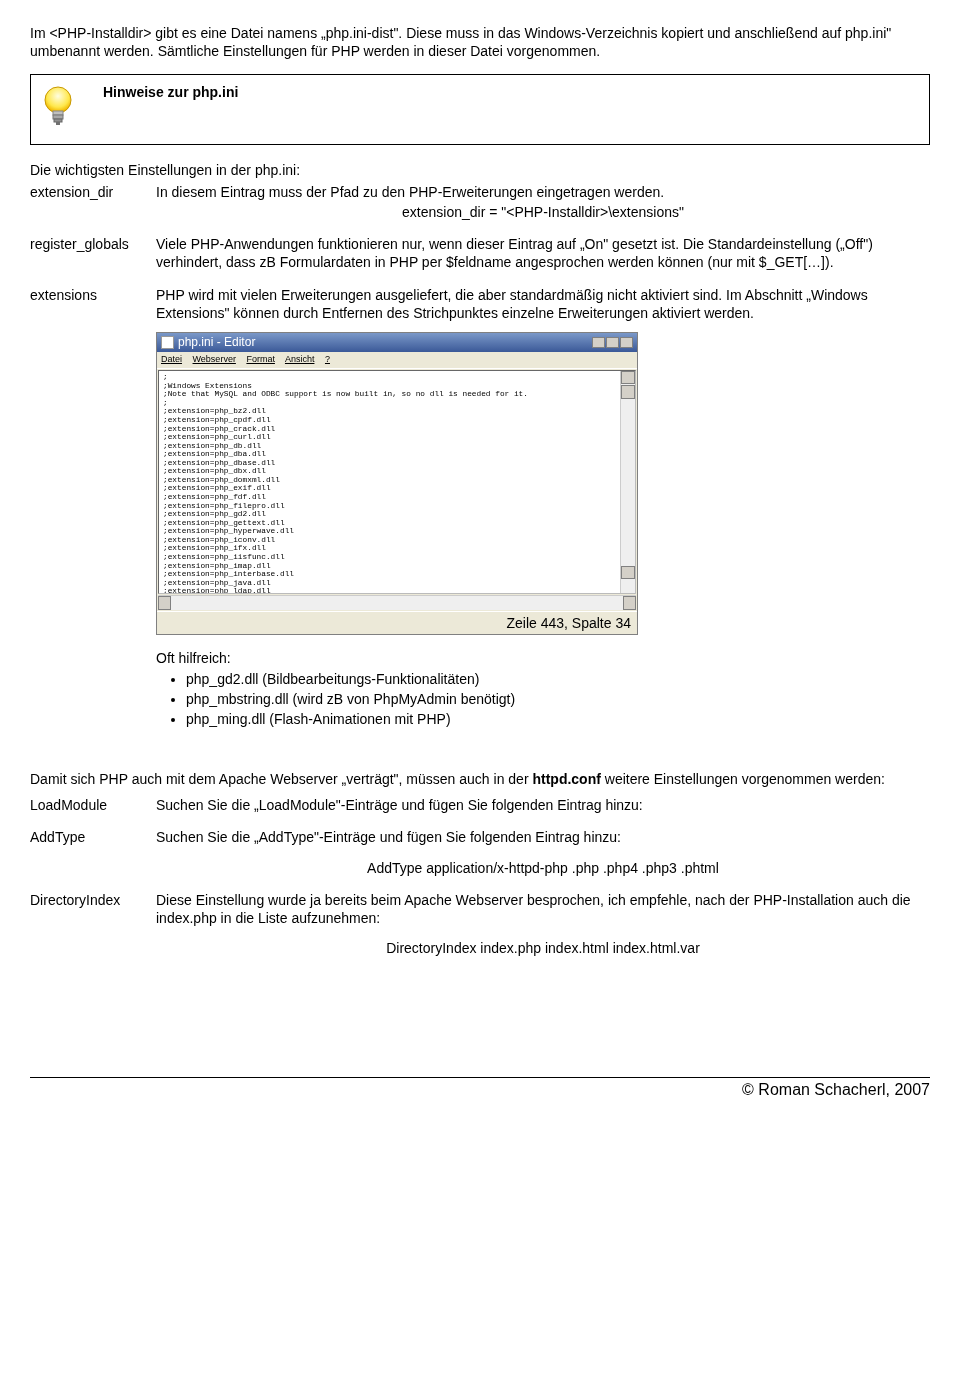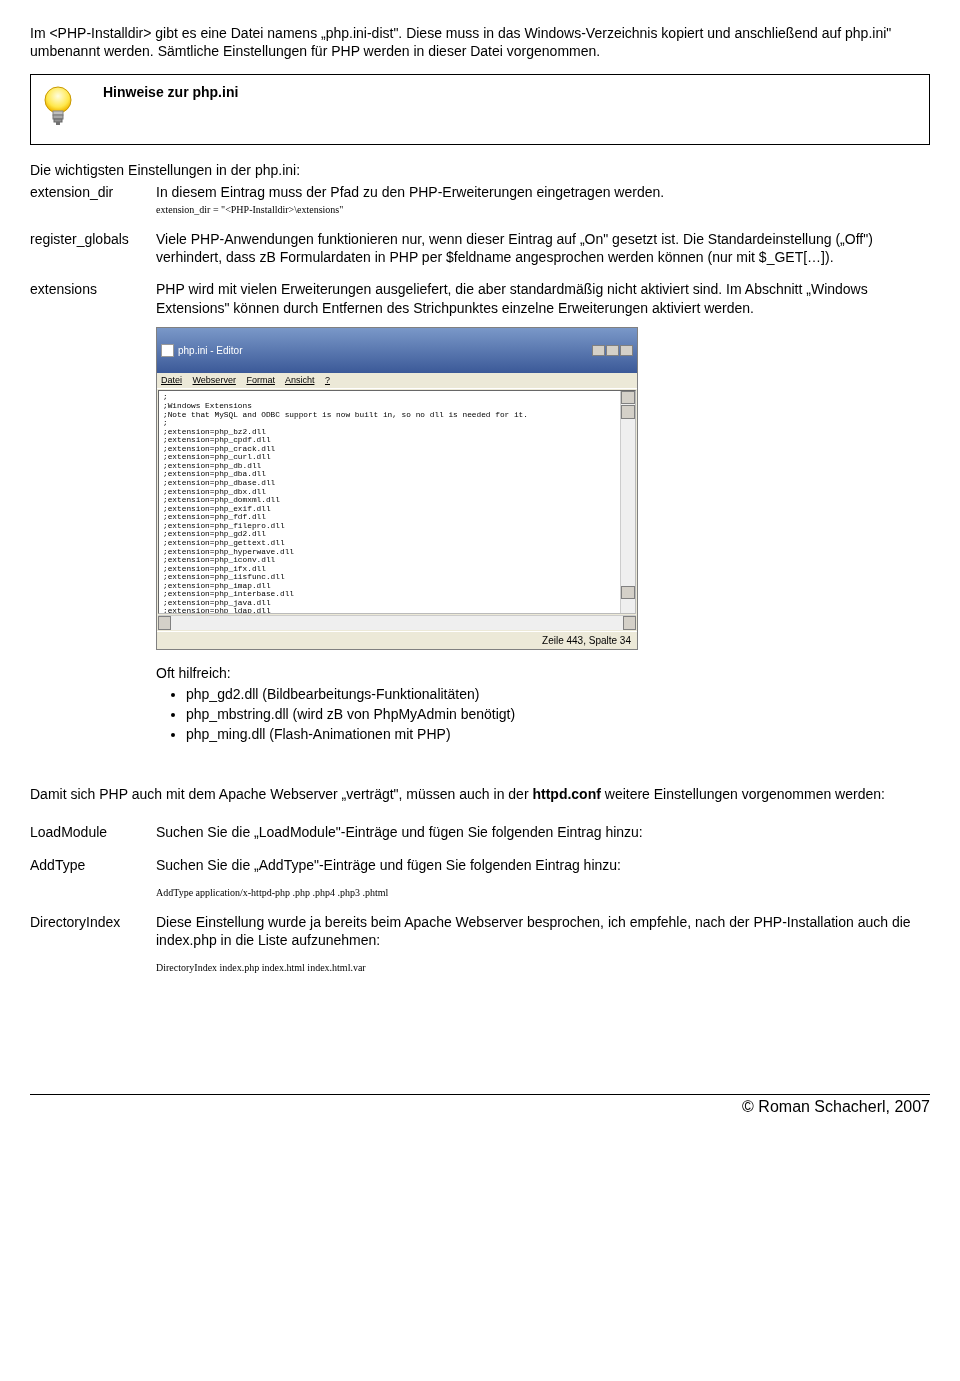--- a/index.html
+++ b/index.html
@@ -33,37 +33,38 @@
   .hint-title { font-weight: bold; margin-bottom: 2px; }
   ul.bul { margin: 2px 0 0 30px; padding: 0; }
   ul.bul li { margin: 0 0 2px 0; }
   .def-row { display: flex; margin-bottom: 14px; }
   .def-key {
     flex: 0 0 120px;
     padding-right: 6px;
   }
   .def-val { flex: 1; }
   .mono {
-    font-family: Liberation Serif, serif;
-    font-size: 10px;
+    font-family: Liberation Sans, sans-serif;
+    font-size: 14px;
+    text-align: center;
   }
   .editor {
     margin: 10px 0 14px 0;
     width: 480px;
     border: 1px solid #808080;
     background: #ece9d8;
     font-family: "Tahoma", sans-serif;
     font-size: 9px;
     color: #000;
   }
   .editor-title {
     background: linear-gradient(#7a98c8,#3b5998);
     color: #fff;
-    font-size: 10px;
-    padding: 16px 4px;
+    font-size: 12px;
+    padding: 2px 4px;
     display: flex;
     align-items: center;
     justify-content: space-between;
   }
   .editor-title .left { display: flex; align-items: center; }
   .editor-title .ticon {
     width: 11px; height: 11px; background: #fff; margin-right: 4px;
     display: inline-block; border: 1px solid #999;
   }
   .winbtn { display: flex; gap: 1px; }
@@ -111,21 +112,21 @@
   .editor-scroll-h {
     height: 14px; background: #efefef; border-top: 1px solid #ccc;
     margin: 0 1px 1px 1px; display: flex; justify-content: space-between;
   }
   .editor-scroll-h .arrow {
     width: 13px; background: #d4d0c8; border: 1px solid #808080;
     box-sizing: border-box;
   }
   .editor-status {
     background: #ece9d8; border-top: 1px solid #fff;
-    padding: 2px 6px; text-align: right; font-size: 10px;
+    padding: 2px 6px; text-align: right; font-size: 14px;
   }
   .footer {
     margin-top: 120px;
     border-top: 1px solid #000;
     text-align: right;
     font-size: 16px;
     padding-top: 2px;
   }
   b { font-weight: bold; }
   .inline-after { display: block; margin-top: 2px; }
@@ -231,21 +232,21 @@
 
     <div>Oft hilfreich:</div>
     <ul class="bul">
       <li>php_gd2.dll (Bildbearbeitungs-Funktionalitäten)</li>
       <li>php_mbstring.dll (wird zB von PhpMyAdmin benötigt)</li>
       <li>php_ming.dll (Flash-Animationen mit PHP)</li>
     </ul>
   </div>
 </div>
 
-<p class="para" style="margin-top:40px;margin-bottom:20px">
+<p class="para" style="margin-top:40px;margin-bottom:8px">
   <span>Damit sich PHP auch mit dem Apache Webserver „verträgt", müssen auch in der </span><b>httpd.conf</b><span> weitere Einstellungen vorgenommen werden:</span>
 </p>
 
 <div class="def-row">
   <div class="def-key">LoadModule</div>
   <div class="def-val">
     <span>Suchen Sie die „LoadModule"-Einträge und fügen Sie folgenden Eintrag hinzu:</span>
   </div>
 </div>
 

